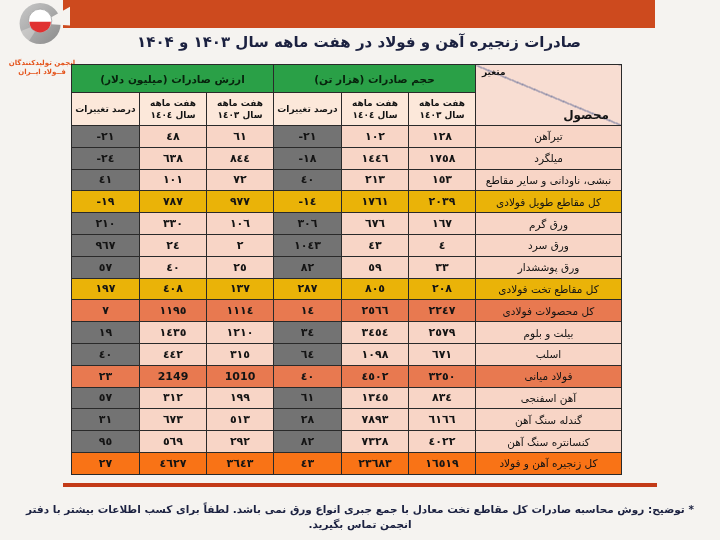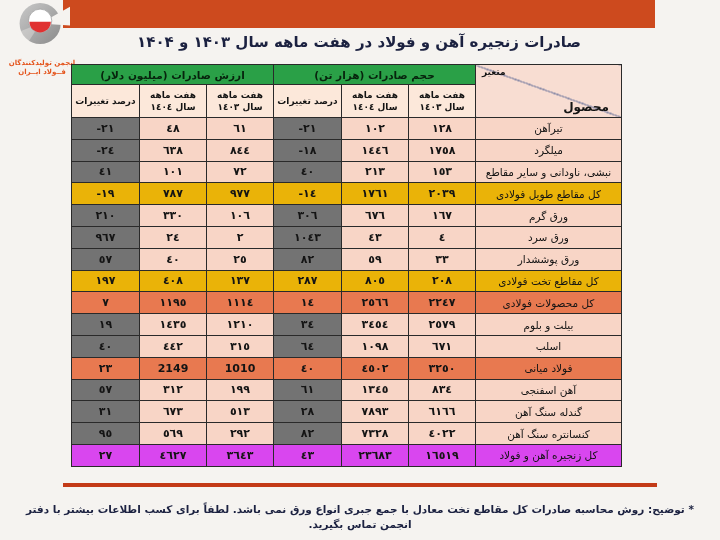--- a/index.html
+++ b/index.html
@@ -23,38 +23,38 @@
   }
 
   
   .table-wrap { position:absolute; left:72px; top:64px; width:550px; }
   table.exports {
     width:550px; border-collapse:collapse; table-layout:fixed;
     direction:rtl; font-size:11px; color:#141414;
   }
   table.exports th, table.exports td { border:1px solid #2a2a2a; overflow:hidden; }
 
-  th.group { background:#2aa047; color:#07230d; font-size:10.5px; font-weight:bold; height:20px; padding:1px 2px; }
+  th.group { background:#2aa047; color:#07230d; font-size:10.5px; font-weight:bold; height:28px; padding:1px 2px; }
   th.sub   { background:#fce8da; font-weight:bold; font-size:9px; height:33px; line-height:1.35; padding:1px; }
   th.corner{ background:#f8ddd2; position:relative; height:51px; padding:0;
              background-image:linear-gradient(to top right,
                transparent calc(50% - 0.7px), #8d8da8 calc(50% - 0.7px),
                #8d8da8 calc(50% + 0.7px), transparent calc(50% + 0.7px));margin-left:20px; }
   .corner-top    { position:absolute; top:2px;  left:6px;  font-size:9px;  font-weight:bold; }
   .corner-bottom { position:absolute; bottom:3px; right:12px; font-size:12px; font-weight:bold; }
 
   td { height:21.8px; text-align:center; vertical-align:middle; }
   td.num { direction:ltr; font-weight:bold; font-size:11px; padding:0 2px; }
   td.product { font-size:10.5px; padding:0 3px; }
 
   tr.normal td.product, tr.normal td.num { background:#f8d5c6; }
   tr.normal td.pct { background:#737373; }
   tr.gray   td { background:#eab308; }
   tr.orange td { background:#e87950; }
-  tr.yellow td { background:#d946ef; }
+  tr.yellow td { background:#f97316; }
 
   
   .red-line { position:absolute; left:63px; top:483px; width:594px; height:4px; background:#c33a17; }
   .footnote {
     position:absolute; top:502px; right:16px; left:16px;
     text-align:center; font-size:10.5px; font-weight:bold; color:#1b2140; line-height:1.4;
   }
   .footnote .fn-label { font-weight:bold; }
 </style>
 </head>

